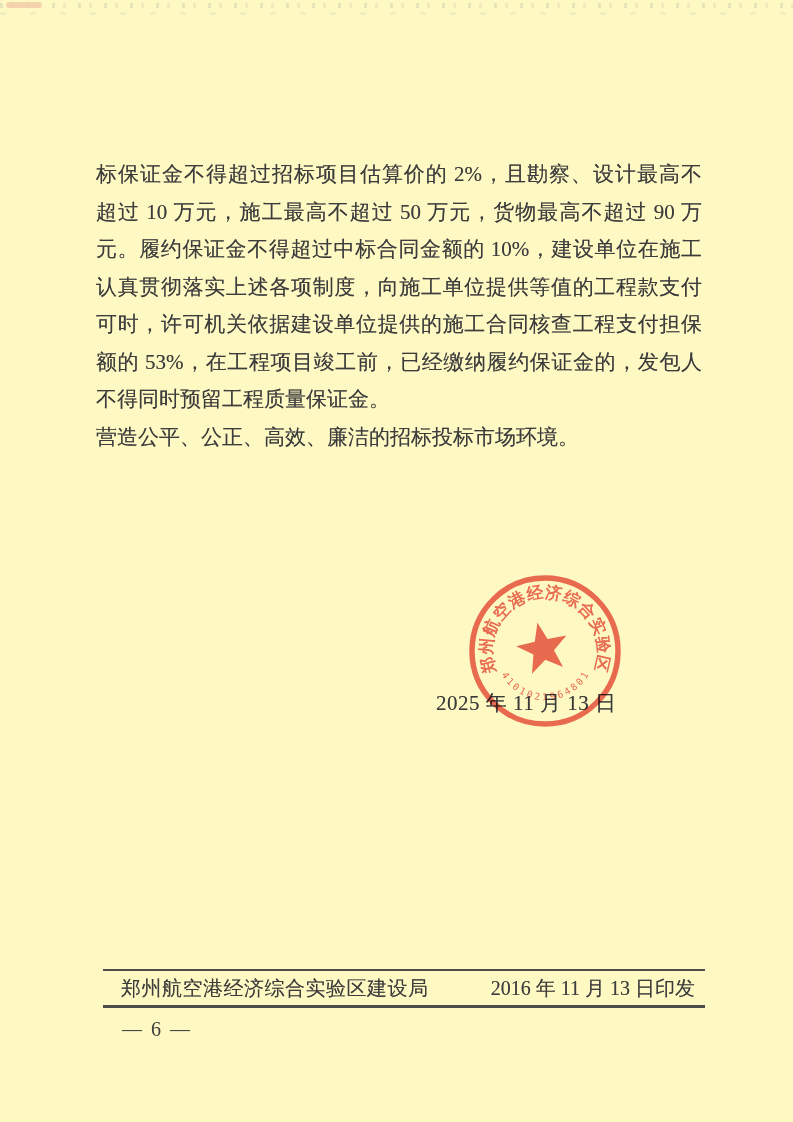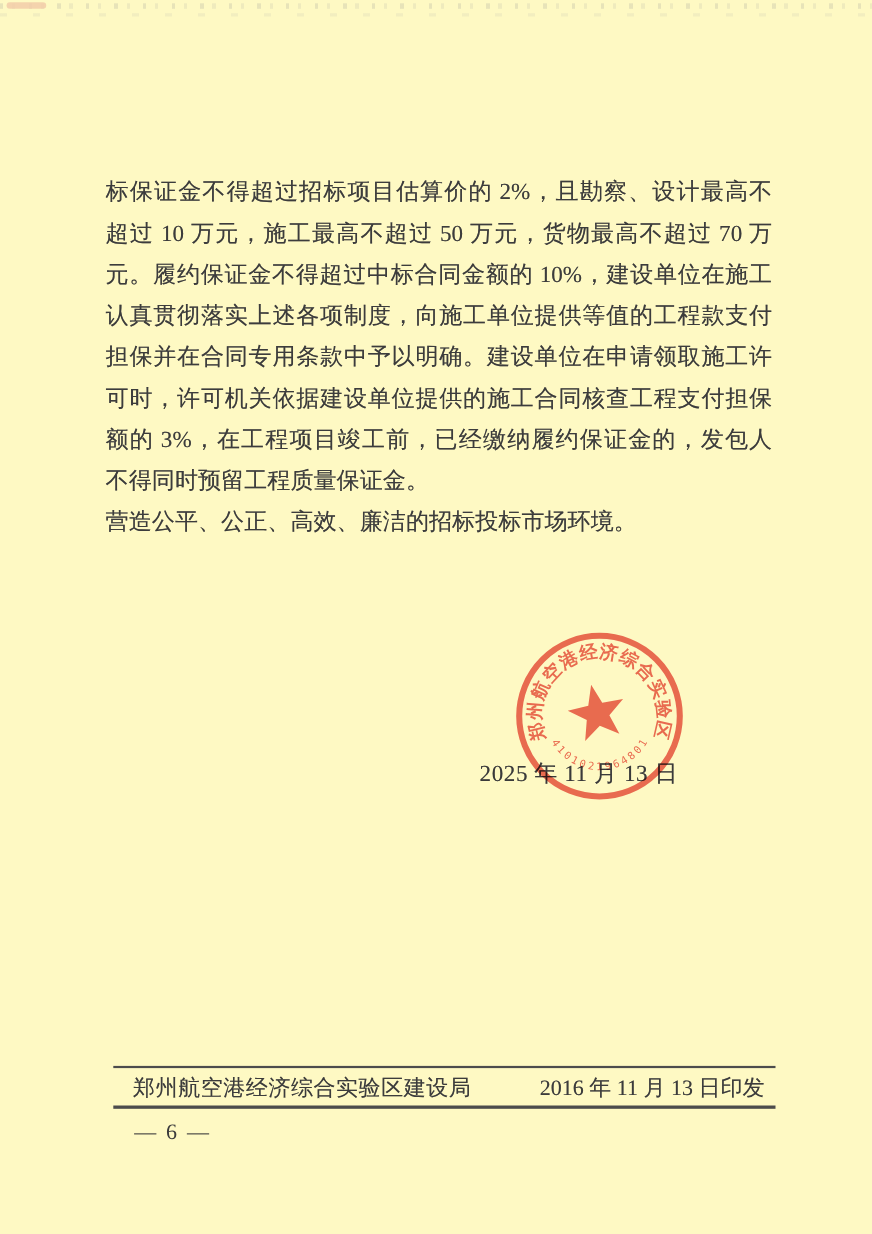--- a/index.html
+++ b/index.html
@@ -129,32 +129,31 @@
 <div class="page">
 
   <div class="scan-strip"></div>
   <div class="scan-strip2"></div>
   <div class="scan-speck"></div>
 
   <div class="doc-body">
 
       <div class="line just">标保证金不得超过招标项目估算价的 2%，且勘察、设计最高不</div>
 
-      <div class="line just">超过 10 万元，施工最高不超过 50 万元，货物最高不超过 70 万</div>
+      <div class="line just">超过 10 万元，施工最高不超过 50 万元，货物最高不超过 90 万</div>
 
       <div class="line just">元。履约保证金不得超过中标合同金额的 10%，建设单位在施工</div>
 
       <div class="line just">认真贯彻落实上述各项制度，向施工单位提供等值的工程款支付</div>
 
-      <div class="line just">担保并在合同专用条款中予以明确。建设单位在申请领取施工许</div>
 
       <div class="line just">可时，许可机关依据建设单位提供的施工合同核查工程支付担保</div>
 
 
-      <div class="line just">额的 3%，在工程项目竣工前，已经缴纳履约保证金的，发包人</div>
+      <div class="line just">额的 53%，在工程项目竣工前，已经缴纳履约保证金的，发包人</div>
 
       <div class="line">不得同时预留工程质量保证金。</div>
 
 
       <div class="line">营造公平、公正、高效、廉洁的招标投标市场环境。</div>
     </div>
 
   <div class="date-line">2025 年 11 月 13 日</div>
 
   <svg class="seal" width="170" height="170" viewBox="-85 -85 170 170">

